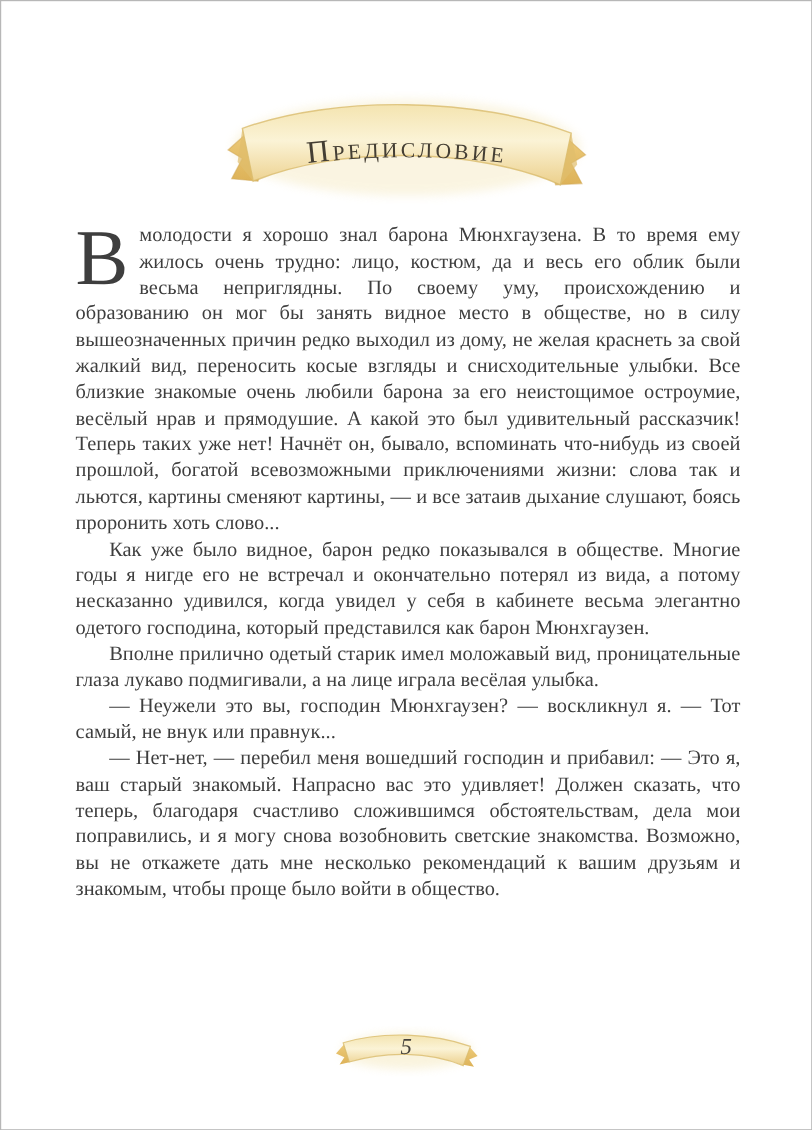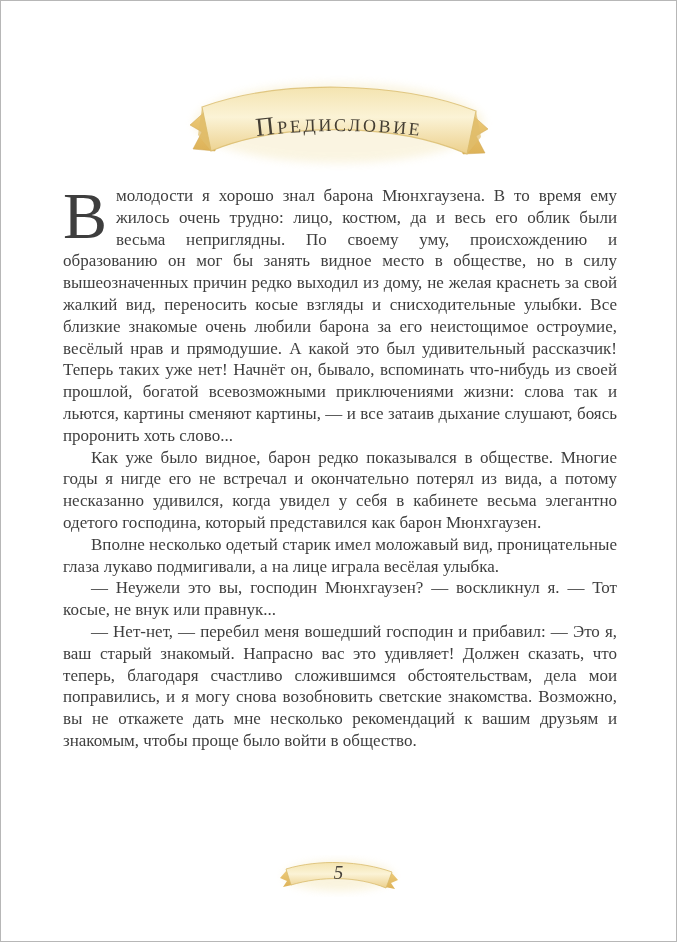--- a/index.html
+++ b/index.html
@@ -121,22 +121,22 @@
       <path id="titlePath" d="M 38 84 Q 155 64 272 84" fill="none"></path>
       <text class="banner-title-text">
         <textPath href="#titlePath" startOffset="50%" text-anchor="middle">Предисловие</textPath>
       </text>
     </svg>
   </div>
 
   <div class="text-block">
     <p class="para-first"><span class="dropcap">В</span><span>молодости я хорошо знал барона Мюнхгаузена. В то время ему жилось очень трудно: лицо, костюм, да и весь его облик были весьма неприглядны. По своему уму, происхождению и образованию он мог бы занять видное место в обществе, но в силу вышеозначенных причин редко выходил из дому, не желая краснеть за свой жалкий вид, переносить косые взгляды и снисходительные улыбки. Все близкие знакомые очень любили барона за его неистощимое остроумие, весёлый нрав и прямодушие. А какой это был удивительный рассказчик! Теперь таких уже нет! Начнёт он, бывало, вспоминать что-нибудь из своей прошлой, богатой всевозможными приключениями жизни: слова так и льются, картины сменяют картины, — и все затаив дыхание слушают, боясь проронить хоть слово...</span></p>
     <p>Как уже было видное, барон редко показывался в обществе. Многие годы я нигде его не встречал и окончательно потерял из вида, а потому несказанно удивился, когда увидел у себя в кабинете весьма элегантно одетого господина, который представился как барон Мюнхгаузен.</p>
-    <p>Вполне несколько одетый старик имел моложавый вид, проницательные глаза лукаво подмигивали, а на лице играла весёлая улыбка.</p>
-    <p>— Неужели это вы, господин Мюнхгаузен? — воскликнул я. — Тот косые, не внук или правнук...</p>
+    <p>Вполне прилично одетый старик имел моложавый вид, проницательные глаза лукаво подмигивали, а на лице играла весёлая улыбка.</p>
+    <p>— Неужели это вы, господин Мюнхгаузен? — воскликнул я. — Тот самый, не внук или правнук...</p>
     <p>— Нет-нет, — перебил меня вошедший господин и прибавил: — Это я, ваш старый знакомый. Напрасно вас это удивляет! Должен сказать, что теперь, благодаря счастливо сложившимся обстоятельствам, дела мои поправились, и я могу снова возобновить светские знакомства. Возможно, вы не откажете дать мне несколько рекомендаций к вашим друзьям и знакомым, чтобы проще было войти в общество.</p>
   </div>
 
   <div class="pagenum-wrap">
     <svg width="124" height="44" viewBox="0 0 124 44">
       <ellipse cx="62" cy="23" rx="55" ry="15" fill="#f2e2ab" opacity="0.4" filter="url(#soft)"></ellipse>
       <path d="M 10 17 L 3 25 L 10 28 L 6 34 L 15 32 Z" fill="url(#tailGrad)"></path>
       <path d="M 114 19 L 121 27 L 114 30 L 118 36 L 108 34 Z" fill="url(#tailGrad)"></path>
       <path d="M 9 16 C 42 6, 84 8, 115 19 L 109 35 C 80 23, 44 23, 14 32 Z" fill="url(#bandGrad)" stroke="#d9bb6d" stroke-width="1" stroke-opacity="0.8"></path>
     </svg>

